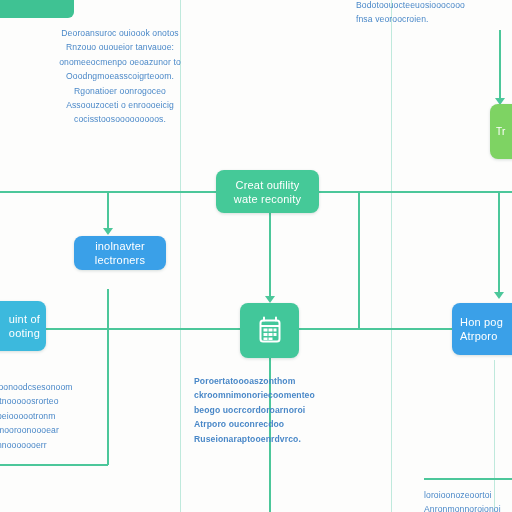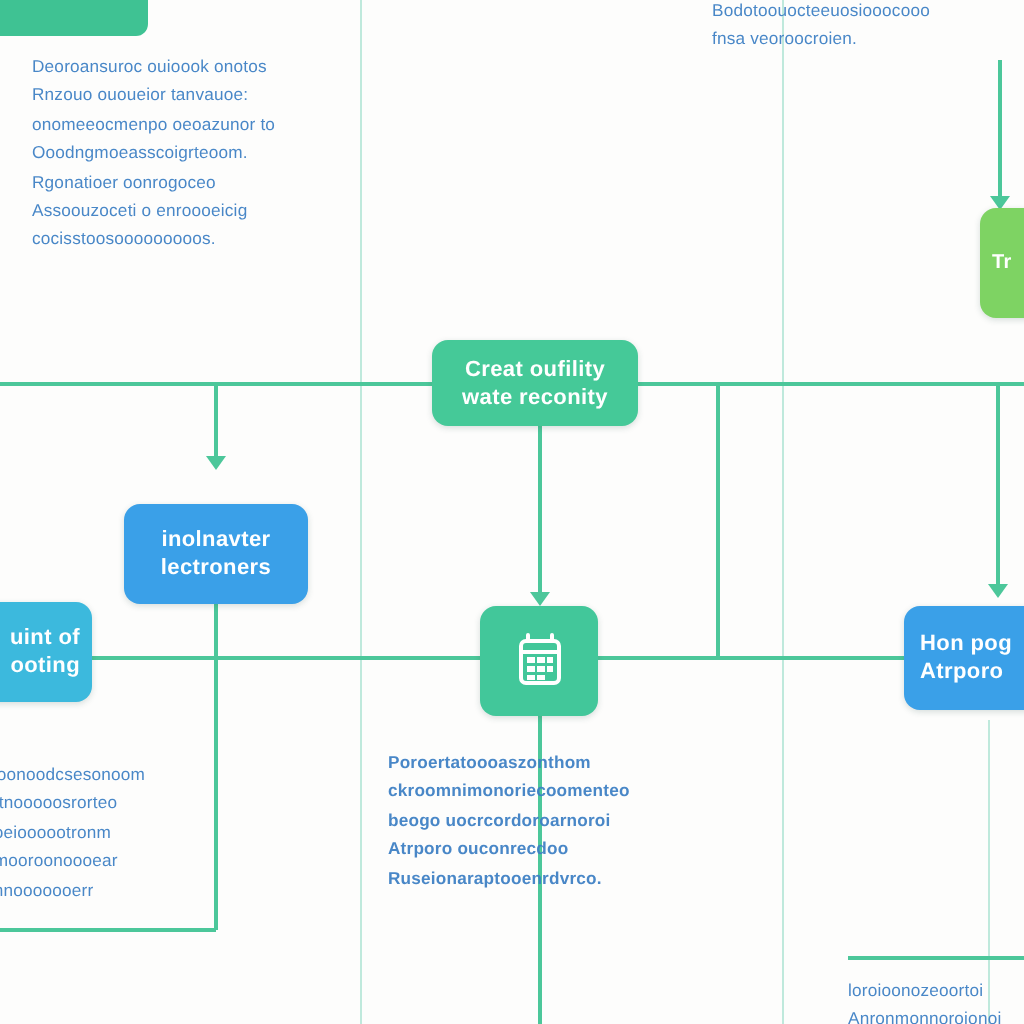--- a/index.html
+++ b/index.html
@@ -25,21 +25,21 @@
   
   .node{position:absolute;border-radius:8px;display:flex;align-items:center;
     justify-content:center;text-align:center;color:#ffffff;
     font-size:11px;line-height:14px;letter-spacing:.2px;
     box-shadow:0 1px 3px rgba(40,80,70,.18);padding:4px 6px;box-sizing:border-box;}
   .node.green{background:#45c998;}
   .node.green-lt{background:#7ed363;}
   .node.blue{background:#3aa0e8;}
   .node.cyan{background:#3cb9dd;}
   .node.teal{background:#42c79a;}
-  .node-label{display:block;white-space:pre-line;font-weight:bold;}
+  .node-label{display:block;white-space:pre-line;}
 
   
   .icon-box{display:flex;align-items:center;justify-content:center;}
 
   
   .tblock{position:absolute;color:#3c7fc4;font-size:8.6px;line-height:14.4px;
     letter-spacing:.1px;white-space:pre-line;filter:blur(.35px);opacity:.93;}
   .rule{position:absolute;height:1.6px;background:#4cc79a;}
 
   
@@ -84,21 +84,21 @@
 
   <div class="node green" style="left:216px;top:170px;width:103px;height:43px;">
     <span class="node-label">Creat oufility
 wate reconity</span>
   </div>
 
   <div class="node green-lt" style="left:490px;top:104px;width:38px;height:55px;font-size:10px;justify-content:flex-start;padding-left:6px;">
     <span class="node-label">Tr</span>
   </div>
 
-  <div class="node blue" style="left:62px;top:236px;width:92px;height:50px;margin-top:16px;">
+  <div class="node blue" style="left:74px;top:236px;width:92px;height:34px;">
     <span class="node-label">inolnavter
 lectroners</span>
   </div>
 
   <div class="node cyan" style="left:-44px;top:301px;width:90px;height:50px;justify-content:flex-end;padding-right:6px;text-align:right;">
     <span class="node-label">uint of
 ooting</span>
   </div>
 
   <div class="node teal icon-box" style="left:240px;top:303px;width:59px;height:55px;">
@@ -115,21 +115,21 @@
       <rect x="8.5" y="22.5" width="4" height="2.5" fill="#ffffff"></rect>
       <rect x="13.5" y="22.5" width="4" height="2.5" fill="#ffffff"></rect>
     </svg>
   </div>
 
   <div class="node blue" style="left:452px;top:303px;width:90px;height:52px;justify-content:flex-start;padding-left:8px;text-align:left;">
     <span class="node-label">Hon pog
 Atrporo</span>
   </div>
 
-  <div class="tblock" style="left:16px;top:26px;width:164px;">Deoroansuroc ouioook onotos
+  <div class="tblock" style="left:38px;top:26px;width:164px;text-align:center;">Deoroansuroc ouioook onotos
 Rnzouo ououeior tanvauoe:
 onomeeocmenpo oeoazunor to
 Ooodngmoeasscoigrteoom.
 Rgonatioer oonrogoceo
 Assoouzoceti o enroooeicig
 cocisstoosooooooooos.</div>
 
   <div class="tblock" style="left:356px;top:-2px;width:160px;">Bodotoouocteeuosiooocooo
 fnsa veoroocroien.</div>
 

